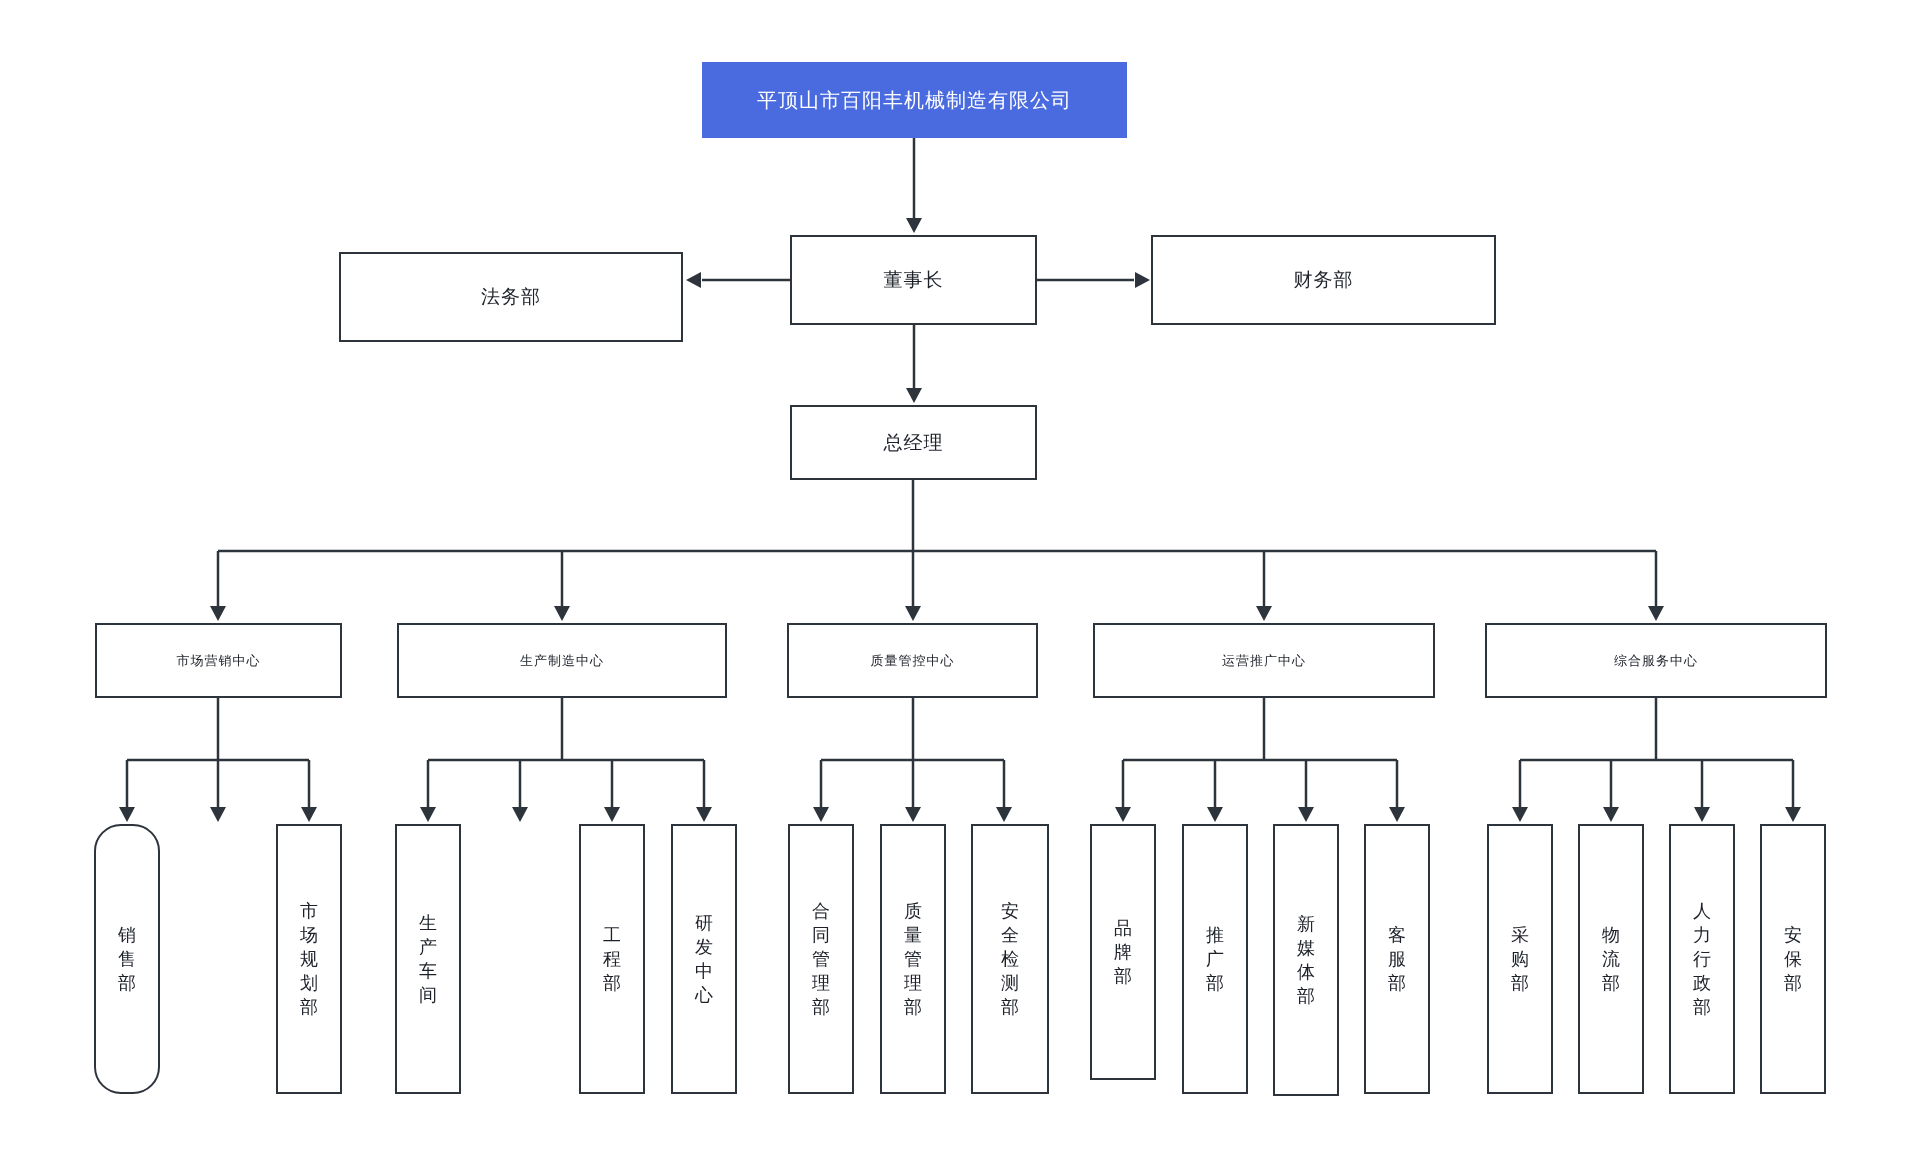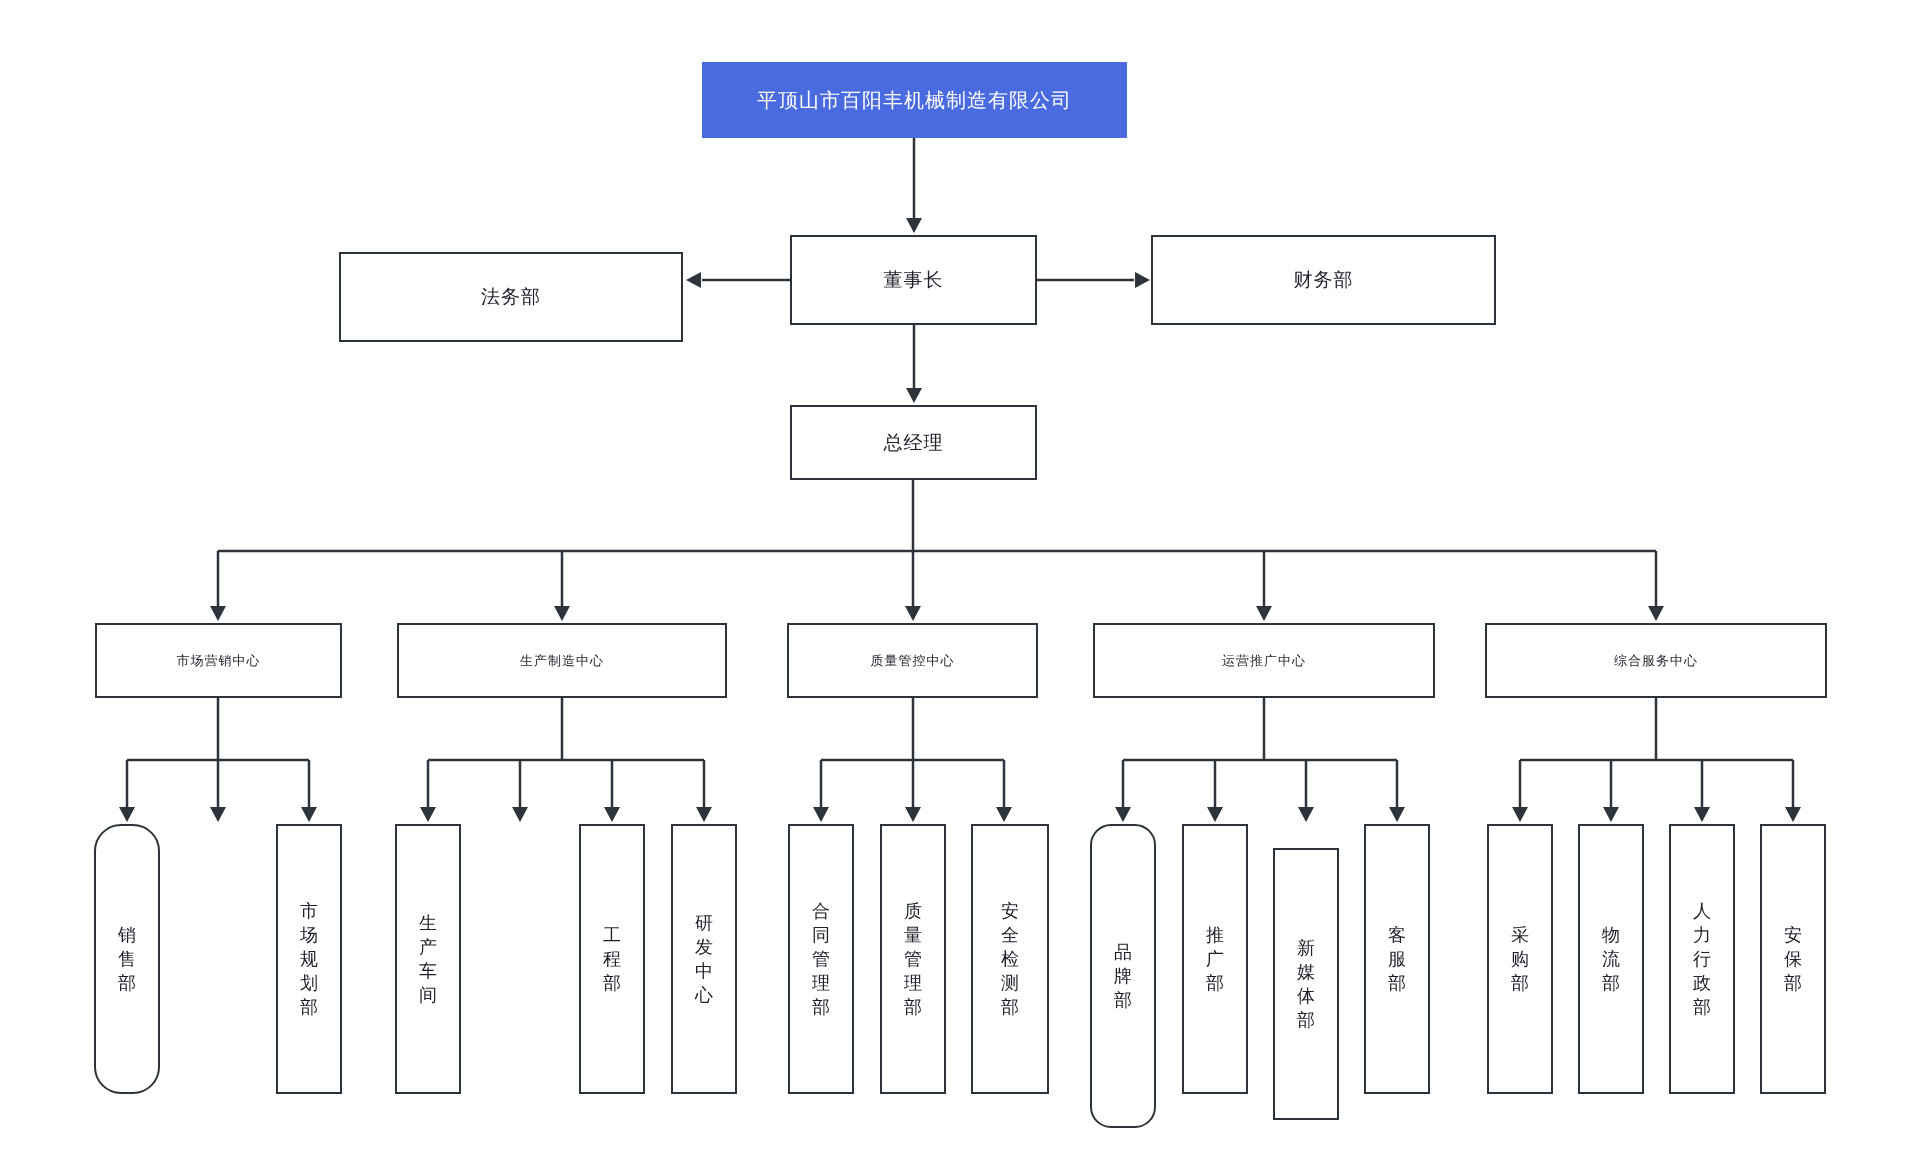--- a/index.html
+++ b/index.html
@@ -108,27 +108,27 @@
   <div class="box dept" style="left:788px;top:824px;width:66px;height:270px;">
     <span class="vtext">合同管理部</span>
   </div>
   <div class="box dept" style="left:880px;top:824px;width:66px;height:270px;">
     <span class="vtext">质量管理部</span>
   </div>
   <div class="box dept" style="left:971px;top:824px;width:78px;height:270px;">
     <span class="vtext">安全检测部</span>
   </div>
 
-  <div class="box dept" style="left:1090px;top:824px;width:66px;height:304px;border-radius:21px;">
+  <div class="box dept" style="left:1090px;top:824px;width:66px;height:256px;">
     <span class="vtext">品牌部</span>
   </div>
   <div class="box dept" style="left:1182px;top:824px;width:66px;height:270px;">
     <span class="vtext">推广部</span>
   </div>
-  <div class="box dept" style="left:1273px;top:824px;width:66px;height:272px;margin-top:24px;">
+  <div class="box dept" style="left:1273px;top:824px;width:66px;height:272px;">
     <span class="vtext">新媒体部</span>
   </div>
   <div class="box dept" style="left:1364px;top:824px;width:66px;height:270px;">
     <span class="vtext">客服部</span>
   </div>
 
   <div class="box dept" style="left:1487px;top:824px;width:66px;height:270px;">
     <span class="vtext">采购部</span>
   </div>
   <div class="box dept" style="left:1578px;top:824px;width:66px;height:270px;">

